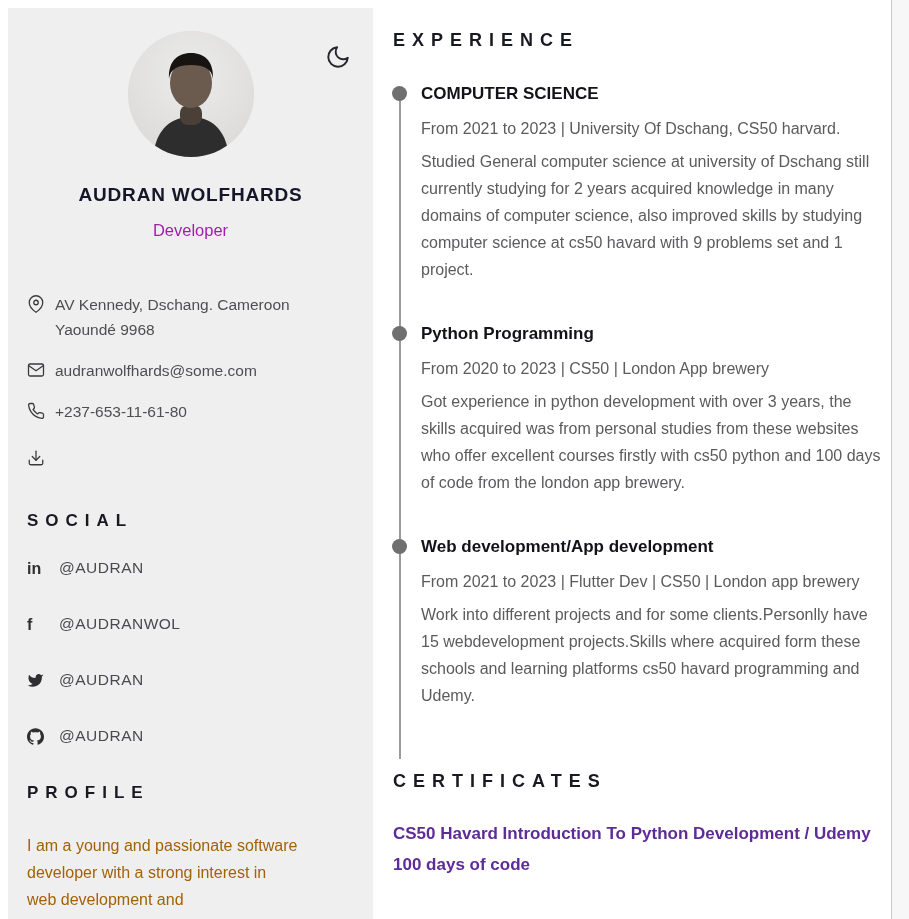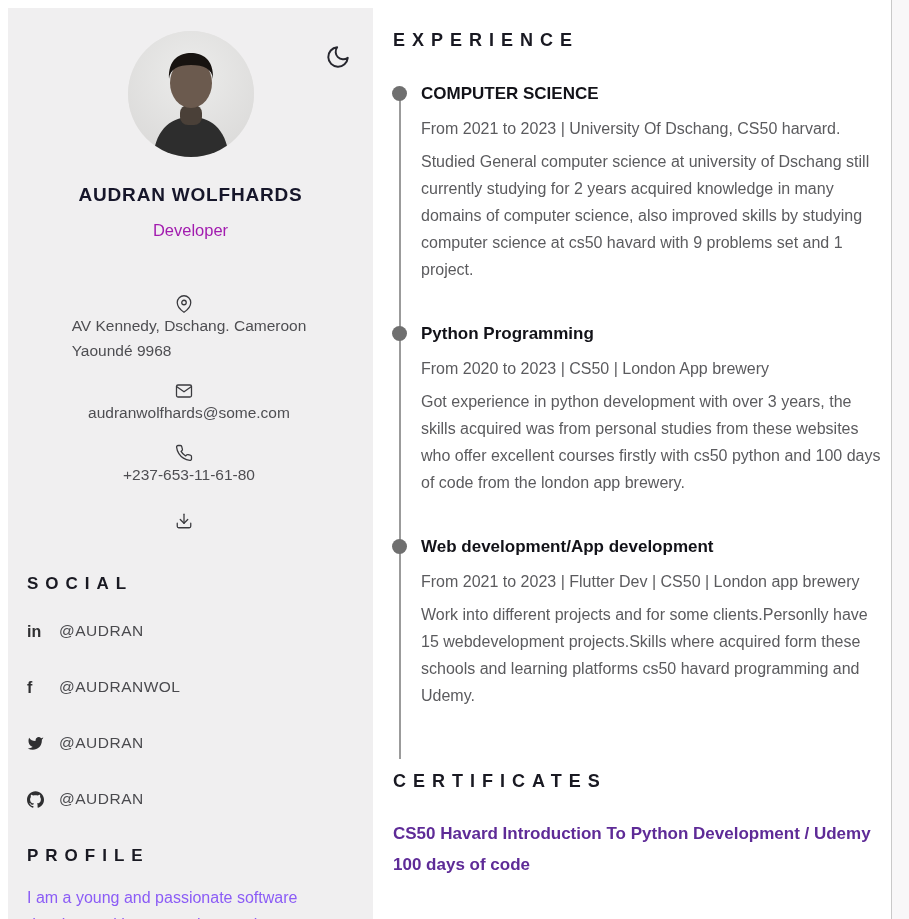--- a/index.html
+++ b/index.html
@@ -17,37 +17,37 @@
 
   .avatar-wrap { display:flex; justify-content:center; padding-top:23px; }
   .avatar { width:126px; height:126px; border-radius:50%; overflow:hidden; background:#e6e5e4; }
   .avatar svg { display:block; width:100%; height:100%; }
 
   .person-name { margin-top:27px; text-align:center; font-size:19px; font-weight:700;
     color:#16162a; letter-spacing:0.8px; }
   .person-role { margin-top:15px; text-align:center; font-size:16.5px; color:#a21caf; }
 
   .contact { margin-top:52px; padding:0 22px 0 19px; }
-  .contact-row { display:flex; align-items:center; margin-bottom:16px; color:#4e4e52; font-size:15.5px; line-height:25px;flex-direction:column; }
+  .contact-row { display:flex; align-items:flex-start; margin-bottom:16px; color:#4e4e52; font-size:15.5px; line-height:25px; }
   .contact-row .c-icon { width:18px; height:18px; margin-right:10px; margin-top:3px; flex-shrink:0; }
   .contact-row .c-icon svg { width:18px; height:18px; stroke:#3a3a3e; fill:none; stroke-width:1.7; }
   .download-row { margin-top:22px; cursor:pointer; }
 
   .side-heading { padding-left:19px; font-size:17px; font-weight:700; color:#191922; letter-spacing:7px; }
   .social-block { margin-top:44px; }
   .social-list { margin-top:28px; }
   .social-row { display:flex; align-items:center; padding-left:19px; margin-bottom:38px; cursor:pointer; }
   .social-row .s-icon { width:20px; height:18px; margin-right:12px; display:flex; align-items:center; }
   .social-row .s-icon svg { width:17px; height:17px; fill:#2f2f31; }
   .social-row .s-txt-icon { font-weight:800; font-size:16px; color:#2f2f31; line-height:17px; }
   .social-handle { font-size:15.5px; color:#4a4a4e; letter-spacing:0.5px; }
 
   .profile-block { margin-top:30px; }
-  .profile-text { margin-top:18px; padding-left:19px; width:290px; font-size:16px;
-    line-height:27px; color:#8b5cf6; }
+  .profile-text { margin-top:29px; padding-left:19px; width:290px; font-size:16px;
+    line-height:27px; color:#a16207; }
 
   
   .main { width:518px; background:#ffffff; padding:30px 10px 0 20px; flex-shrink:0; }
   .main-heading { font-size:18px; font-weight:700; color:#191922; letter-spacing:7px; }
 
   .timeline { position:relative; margin-left:6px; margin-top:32px; }
   .timeline::before { content:""; position:absolute; left:0; top:12px; bottom:-50px;
     width:1.5px; background:#9b9b9b; }
   .entry { position:relative; padding-left:22px; margin-bottom:40px; }
   .entry:last-child { margin-bottom:0; }

